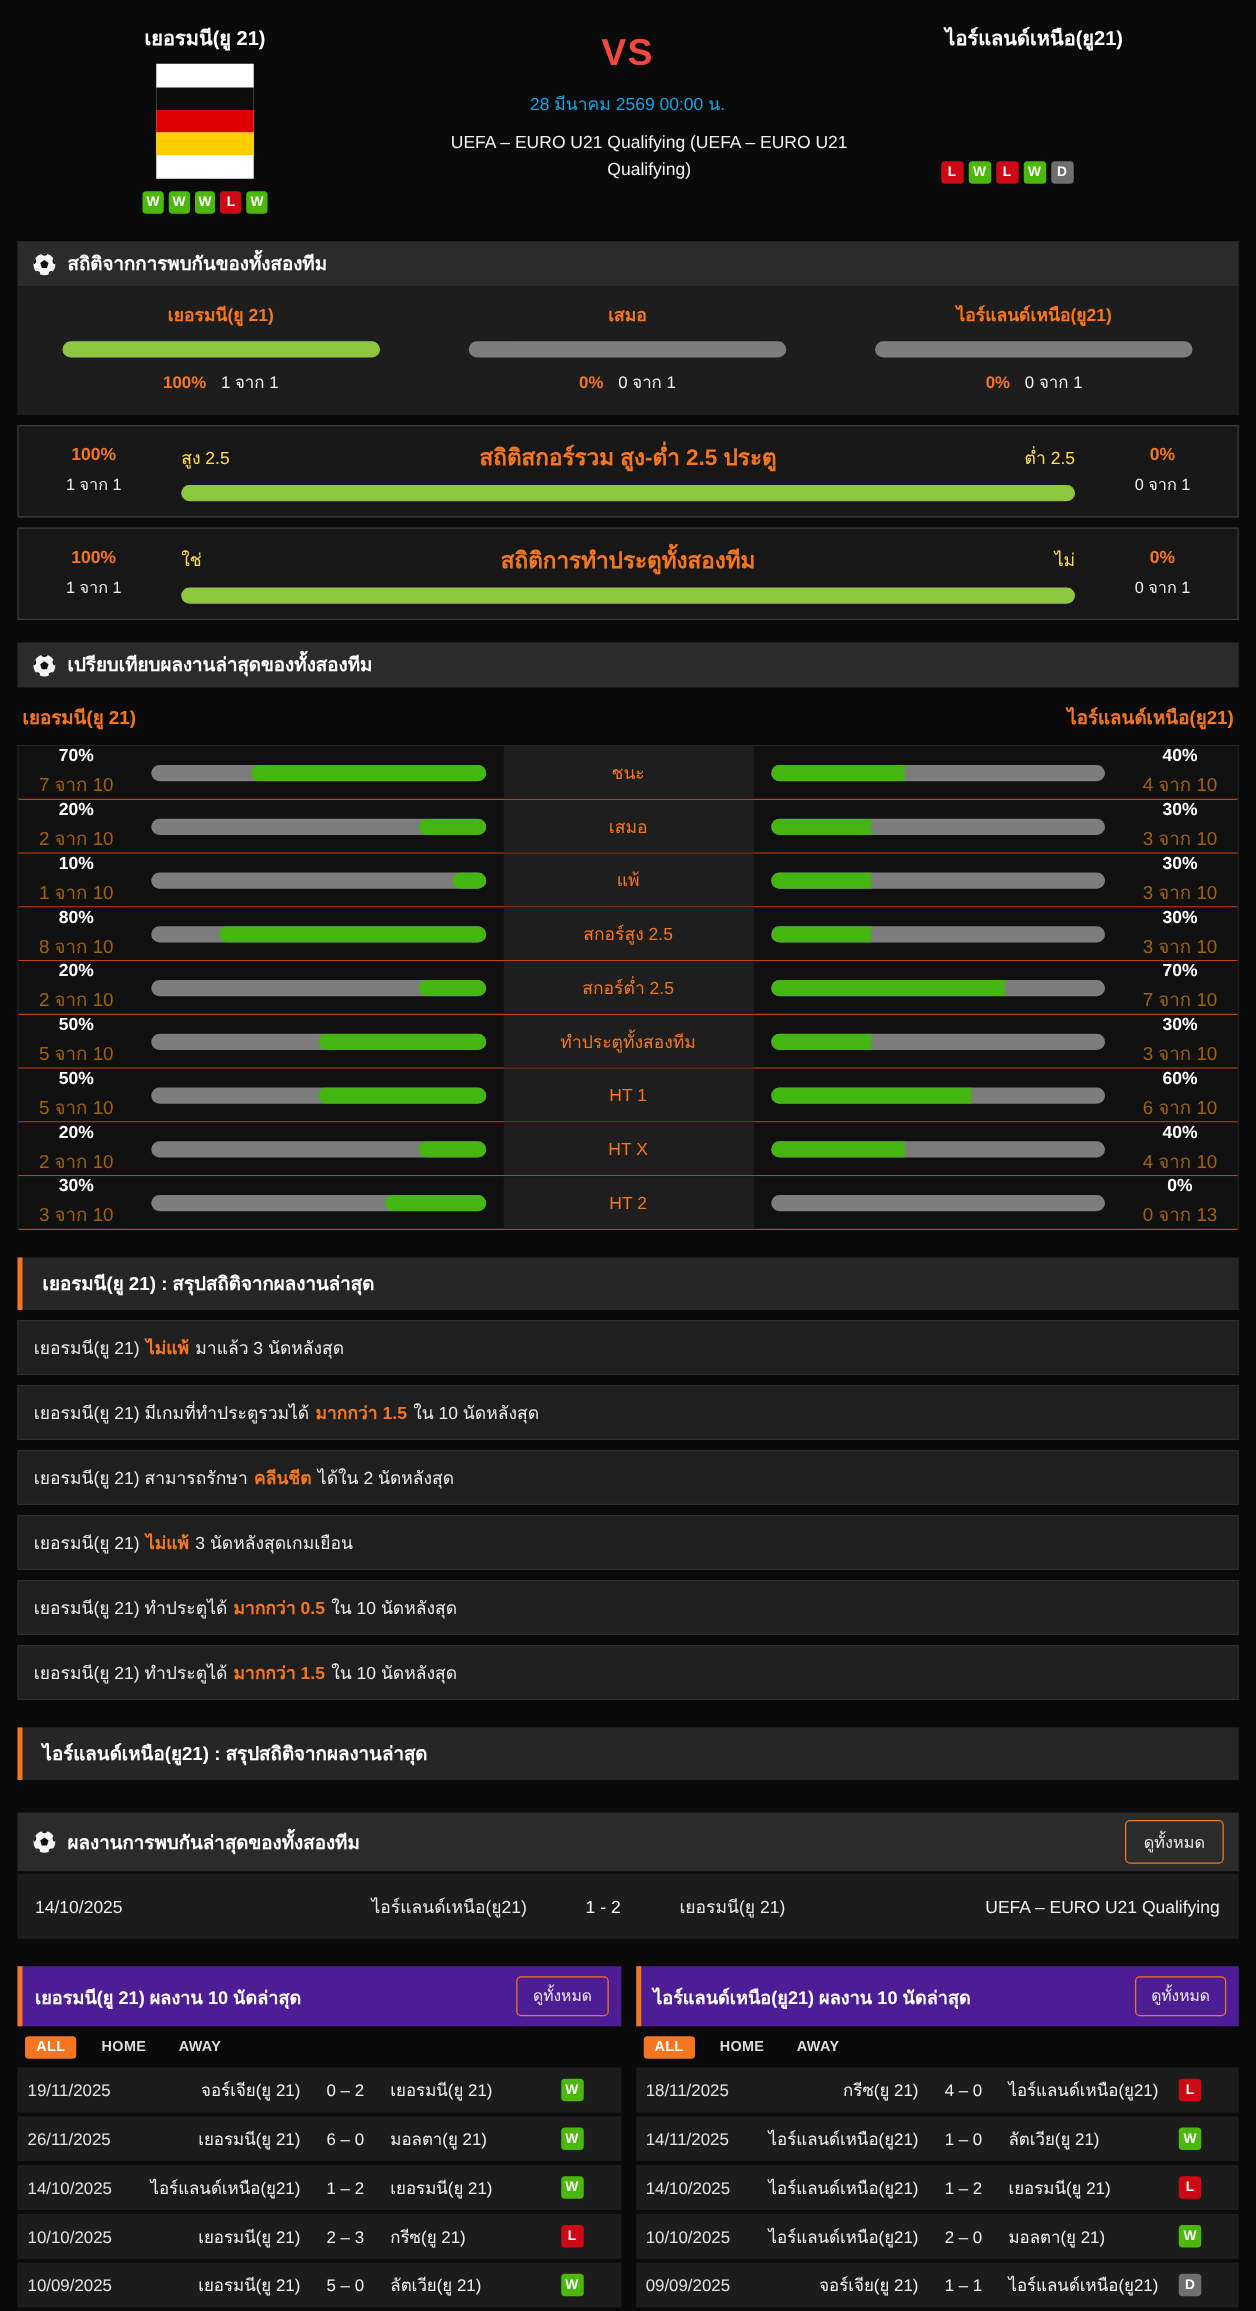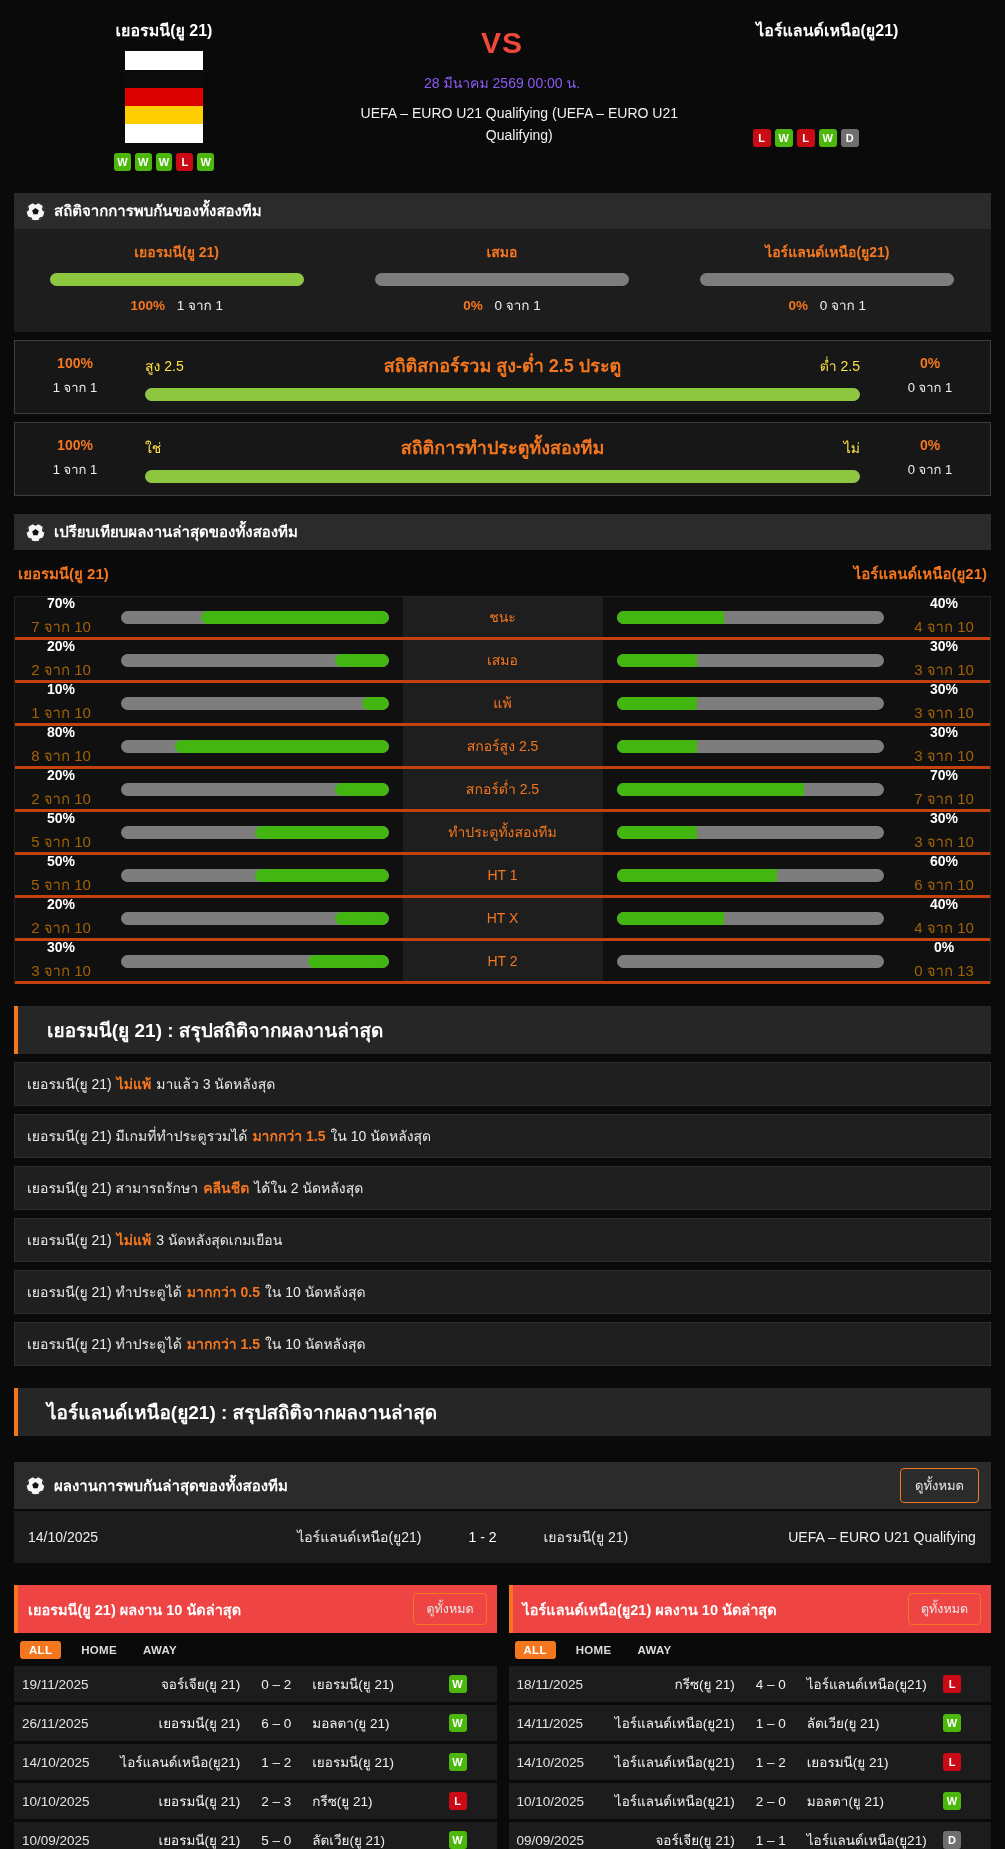--- a/index.html
+++ b/index.html
@@ -14,21 +14,21 @@
   
   .match-header { display:flex; padding:8px 0 4px; }
   .mh-col { width:33.3%; }
   .team-name { font-weight:bold; font-size:16px; color:#fff; text-align:center; }
   .home-col .inner { width:100px; margin-left:100px; text-align:center; }
   .flag { width:78px; height:92px; background:#fff; margin:8px auto 0; display:flex; flex-direction:column; justify-content:center; }
   .flag .stripe { height:18px; width:100%; }
   .s-black{ background:#0c0c0c; } .s-red{ background:#dd0000; } .s-gold{ background:#ffce00; }
   .center-col { text-align:center; }
   .vs { color:#f0483c; font-weight:bold; font-size:30px; margin-top:8px; letter-spacing:1px; }
-  .match-datetime { margin-top:12px; font-size:14px; color:#8b5cf6; }
+  .match-datetime { margin-top:12px; font-size:14px; color:#0ea5e9; }
   .match-league { margin-top:8px; font-size:14px; color:#f2f2f2; width:360px; margin-left:auto; margin-right:auto; line-height:1.6; }
   .away-col .aw-name { margin-top:0; }
   .form-row { display:flex; gap:4px; margin-top:10px; }
   .home-col .form-row { justify-content:center; }
   .away-col .form-row { margin-left:88px; margin-top:86px; }
   .badge { width:18px; height:18px; border-radius:3px; color:#fff; font-weight:bold;
            font-size:11px; display:inline-flex; align-items:center; justify-content:center; }
   .res-W { background:#4cb80c; } .res-L { background:#cc0a16; } .res-D { background:#6f6f6f; }
 
   
@@ -59,50 +59,50 @@
   .stat-labels { display:flex; align-items:center; margin-bottom:8px; }
   .stat-labels .edge { color:#fde047; font-size:14px; width:90px; }
   .stat-labels .edge.r { text-align:right; }
   .stat-title { flex:1; text-align:center; color:#f4771f; font-weight:bold; font-size:18px; }
   .stat-mid .h2h-bar.wide { width:100%; }
 
   
   .comp-labels { display:flex; justify-content:space-between; padding:12px 4px 10px; }
   .comp-labels div { color:#f4771f; font-weight:bold; font-size:15px; }
   .comp-rows { border:1px solid #242424; border-bottom:none; }
-  .comp-row { display:flex; align-items:center; height:43px; border-bottom:3px solid #c2410c; background:#101010; }
+  .comp-row { display:flex; align-items:center; height:43px; border-bottom:1px solid #c2410c; background:#101010; }
   .comp-stats { width:92px; text-align:center; }
   .comp-stats .pct { color:#fff; font-weight:bold; font-size:14px; }
   .comp-stats .cnt { color:#a16207; font-size:15px; margin-top:4px; }
   .comp-bar { flex:1; height:13px; border-radius:7px; background:#7d7d7d; position:relative; overflow:hidden; margin:0 14px; }
   .comp-bar .fill { position:absolute; top:0; bottom:0; background:#44b611; }
   .comp-bar .fill.anchor-right { right:0; border-radius:7px 7px 7px 7px; }
   .comp-bar .fill.anchor-left { left:0; }
   .comp-label { width:200px; align-self:stretch; background:#1e1e1e; display:flex; align-items:center;
                 justify-content:center; color:#f4771f; font-size:14px; }
 
   
-  .summary-header { background:#262626; border-left:4px solid #f4771f; padding:9px 29px;
-                    font-weight:bold; font-size:19px; color:#fff; margin-top:22px; }
+  .summary-header { background:#262626; border-left:4px solid #f4771f; padding:9px 16px;
+                    font-weight:bold; font-size:15px; color:#fff; margin-top:22px; }
   .summary-row { background:#1f1f1f; border:1px solid #2d2d2d; margin-top:8px; padding:10px 12px;
                  font-size:14px; color:#e9e9e9; display:flex; gap:5px; flex-wrap:wrap; }
   .summary-row .hl { color:#f4771f; font-weight:bold; }
 
   
   .h2h-match-row { background:#1c1c1c; margin-top:2px; padding:10px 14px; display:flex; align-items:center; min-height:52px; cursor:pointer; }
   .hm-date { width:150px; color:#eee; }
   .hm-home { flex:1; text-align:right; padding-right:26px; }
   .hm-score { width:70px; text-align:center; color:#fff; }
   .hm-away { flex:1; text-align:left; padding-left:26px; }
   .hm-league { width:190px; text-align:center; line-height:1.5; color:#f0f0f0; }
 
   
   .tables-wrap { display:flex; gap:12px; margin-top:22px; }
   .recent-panel { flex:1; min-width:0; }
-  .panel-header { background:#ef4444; border-left:4px solid #f4771f; padding:8px 10px;
+  .panel-header { background:#4c1d95; border-left:4px solid #f4771f; padding:8px 10px;
                   display:flex; align-items:center; }
   .panel-header .title { font-weight:bold; font-size:14.5px; color:#fff; }
   .panel-header .view-all-btn { font-size:12.5px; padding:5px 12px; }
   .tabs-row { padding:8px 6px 4px; display:flex; align-items:center; gap:14px; }
   .tab { color:#ddd; font-weight:bold; font-size:11.5px; letter-spacing:.3px; padding:3px 6px; border-radius:3px; cursor:pointer; }
   .tab.active { background:#f4771f; color:#fff; padding:3px 9px; }
   .match-row { background:#1c1c1c; margin-top:3px; padding:7px 8px; display:flex; align-items:center; min-height:31px; font-size:13.5px; cursor:pointer; }
   .m-date { width:82px; color:#e3e3e3; }
   .m-home { flex:1.15; text-align:right; padding-right:10px; color:#f0f0f0; }
   .m-score { width:52px; text-align:center; color:#f0f0f0; }

